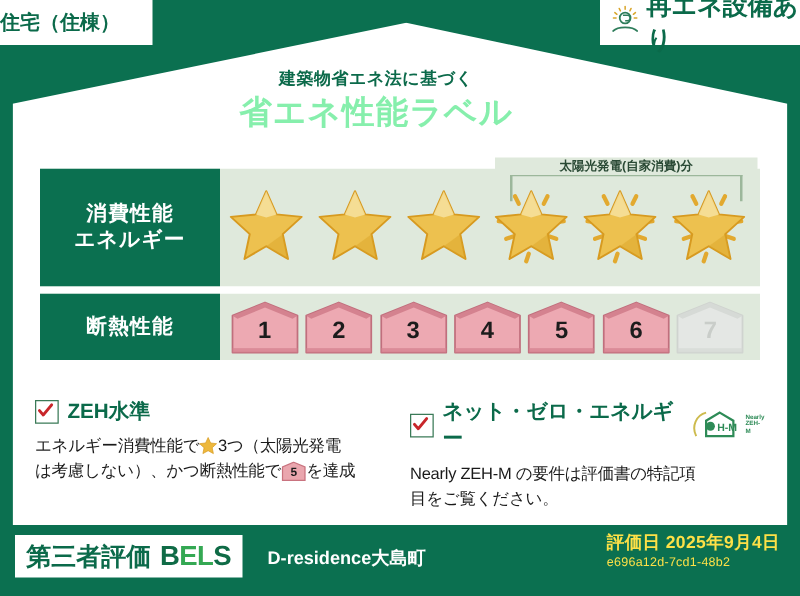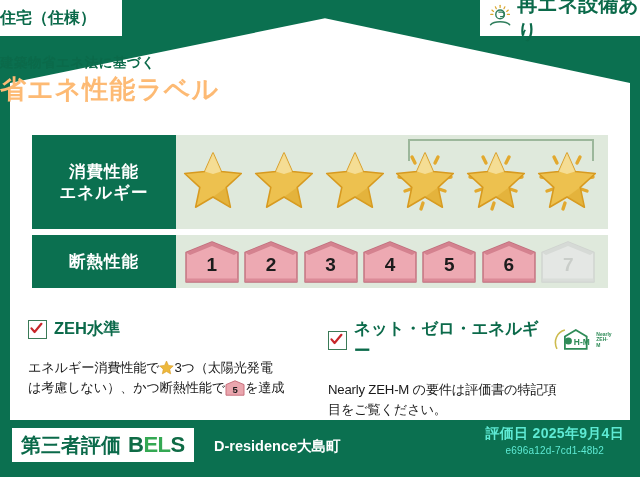--- a/index.html
+++ b/index.html
@@ -35,28 +35,28 @@
     width:160px;height:36px;
     background:#ffffff;
     display:flex;align-items:center;justify-content:flex-start;
     padding-left:8px;box-sizing:border-box;
     z-index:5;
   }
   .chip-renew .txt{color:#0b6a4a;font-weight:bold;font-size:20px;margin-left:5px;}
   .sun-icon{width:28px;height:28px;display:block;}
   
   .title-block{
-    position:absolute;left:0;top:56px;width:548px;z-index:4;
+    position:absolute;left:0;top:56px;width:548px;text-align:center;z-index:4;padding-left:27px;
   }
   .title-small{
     color:#0b6a4a;font-size:13.5px;font-weight:bold;letter-spacing:0.5px;
     line-height:1.1;
   }
   .title-big{
-    color:#fdba74;font-size:26px;font-weight:bold;letter-spacing:1px;
+    color:#86efac;font-size:26px;font-weight:bold;letter-spacing:1px;
     margin-top:4px;line-height:1.1;
   }
   
   .rows{
     position:absolute;left:32px;top:135px;width:576px;
   }
   .row{
     display:flex;align-items:stretch;margin-bottom:6px;
     background:#dfe9dc;
   }
@@ -111,21 +111,21 @@
   .crit-head{display:flex;align-items:center;gap:7px;}
   .checkbox{
     width:17px;height:17px;border:1.6px solid #3a7a57;background:#fff;
     position:relative;flex:none;
   }
   .checkbox svg{position:absolute;left:1px;top:1px;width:13px;height:13px;}
   .crit-title{
     font-size:16.5px;font-weight:bold;color:#0b6a4a;letter-spacing:0px;
   }
   .crit-body{
-    margin-top:18px;font-size:13.2px;line-height:1.55;color:#1a1a1a;
+    margin-top:7px;font-size:13.2px;line-height:1.55;color:#1a1a1a;
     letter-spacing:-0.2px;
   }
   .inline-star{display:inline-block;vertical-align:-3px;width:15px;height:15px;}
   .inline-house{
     display:inline-block;vertical-align:-4px;width:20px;height:16px;position:relative;
   }
   .inline-house svg{width:20px;height:16px;display:block;}
   .inline-house span{
     position:absolute;left:0;top:0;width:20px;height:16px;
     display:flex;align-items:center;justify-content:center;padding-top:3px;
@@ -147,21 +147,21 @@
   .bels-en{font-size:22px;font-weight:bold;margin-left:7px;letter-spacing:-0.5px;}
   .bels-en .b1{color:#0f6b46;}
   .bels-en .b2{color:#34a853;}
   .bels-en .b3{color:#34a853;}
   .bels-en .b4{color:#0f6b46;}
   .bldg-name{
     position:absolute;left:214px;top:17px;
     color:#ffffff;font-size:14.5px;font-weight:bold;
   }
   .eval{
-    position:absolute;right:16px;top:5px;text-align:center;color:#5eead4;
+    position:absolute;right:16px;top:5px;text-align:left;color:#fde047;
   }
   .eval-date{font-size:14px;font-weight:bold;letter-spacing:0.3px;}
   .eval-id{font-size:10px;margin-top:2px;letter-spacing:0.2px;}
 </style>
 </head>
 <body>
 
 <div class="label-root">
 
   <div class="white-panel"></div>
@@ -197,20 +197,21 @@
 
   <div class="rows">
 
     <div class="row row-energy">
       <div class="row-label">
         <span>消費性能</span>
         <span>エネルギー</span>
       </div>
       <div class="row-body">
         <div class="solar-bracket"></div>
+        <div class="solar-caption">太陽光発電(自家消費)分</div>
         <div class="stars" id="stars-container">
             <div class="star-wrap">
               <svg viewBox="0 0 64 64">
                 <polygon points="32,3 40.2,21.5 60.3,23.5 45.2,37.3 49.4,57.2 32,47.0 14.6,57.2 18.8,37.3 3.7,23.5 23.8,21.5" fill="#edc14f" stroke="#d79a20" stroke-width="1.6" stroke-linejoin="round"></polygon>
                 <polygon points="32,3 40.2,21.5 32,24 23.8,21.5" fill="#f6e2a0" opacity="0.85"></polygon>
                 <polygon points="32,47.0 49.4,57.2 45.2,37.3" fill="#dba52a" opacity="0.5"></polygon>
               </svg>
             </div>
             <div class="star-wrap">
               <svg viewBox="0 0 64 64">

